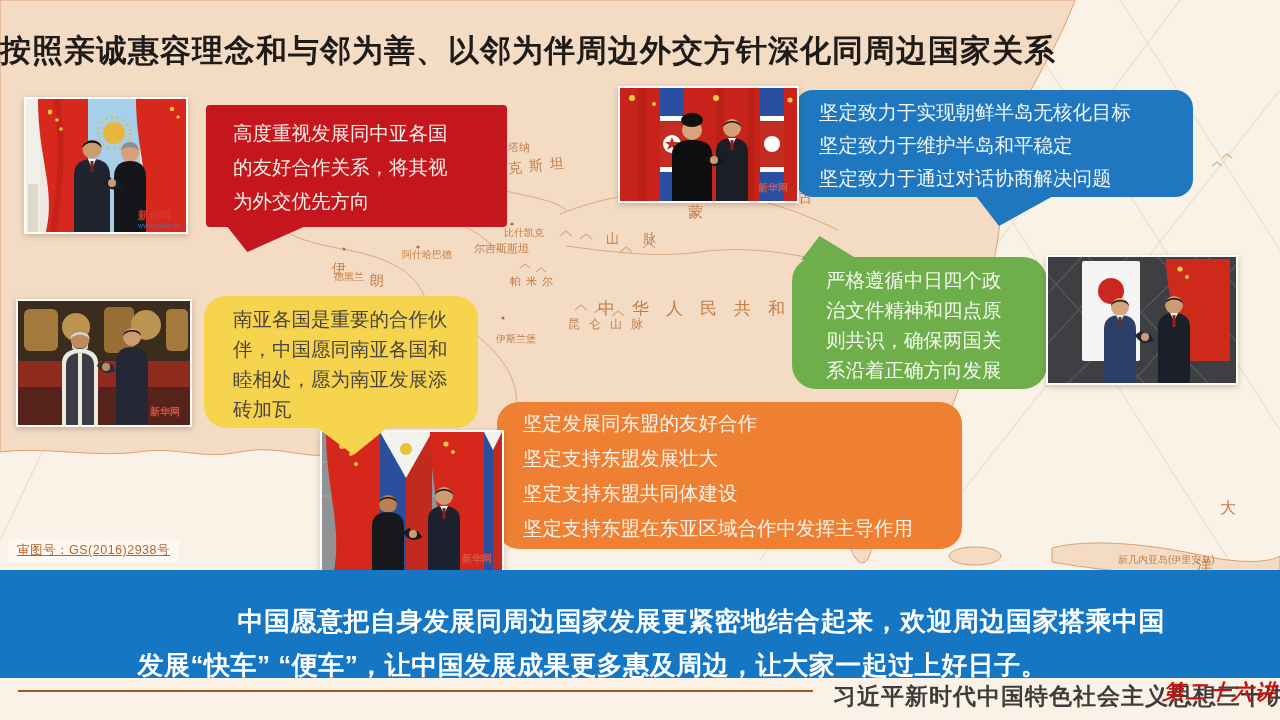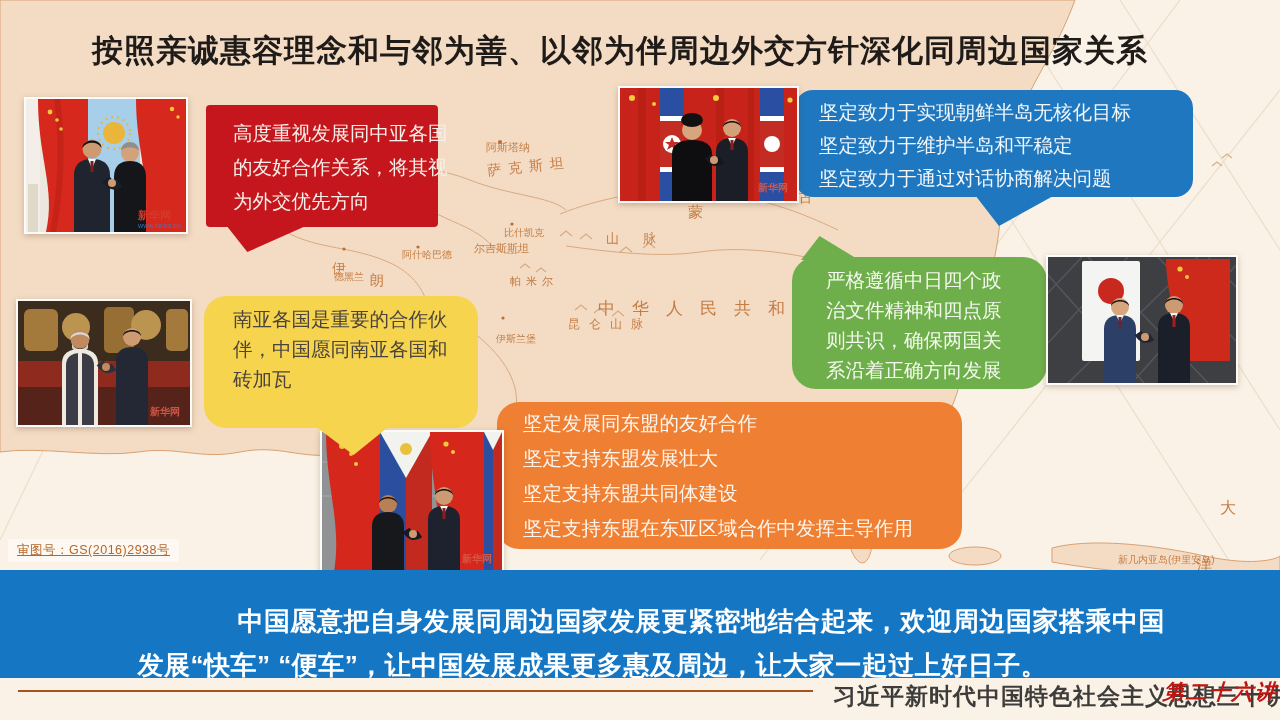--- a/index.html
+++ b/index.html
@@ -11,21 +11,21 @@
   svg.mapbg{position:absolute;left:0;top:0;width:1280px;height:720px;z-index:0;}
 
   
   .map-label{
     position:absolute;color:#C0763B;z-index:1;white-space:nowrap;
     font-family:"Liberation Sans",sans-serif;opacity:.92;
   }
 
   
   .slide-title{
-    position:absolute;left:0;top:30px;width:1240px;text-align:center;
+    position:absolute;left:0;top:30px;width:1240px;
     font-size:31px;font-weight:bold;color:#1E1B18;letter-spacing:1px;z-index:5;
   }
 
   
   .photo{
     position:absolute;z-index:4;border:2px solid #FDFBF7;
     box-shadow:0 2px 6px rgba(90,60,30,.28);background:#777;
   }
   .photo svg{display:block;}
   #photo-kz{left:24px;top:97px;width:160px;height:133px;}
@@ -34,21 +34,21 @@
   #photo-japan{left:1046px;top:255px;width:188px;height:126px;}
   #photo-ph{left:320px;top:430px;width:180px;height:140px;}
 
   
   .bubble{
     position:absolute;box-sizing:border-box;z-index:3;
     font-size:19.5px;line-height:33px;color:#fff;
   }
   .bubble .bline{white-space:nowrap;}
   #bubble-central-asia{
-    left:206px;top:105px;width:232px;height:122px;background:#C4161C;
+    left:206px;top:105px;width:301px;height:122px;background:#C4161C;
     border-radius:4px;padding:11px 27px 0 27px;line-height:34px;color:#F7EFE9;
   }
   #bubble-korea{
     left:795px;top:90px;width:398px;height:107px;background:#1F78BF;
     border-radius:18px;padding:6px 24px 0 24px;color:#F2F7FB;
   }
   #bubble-south-asia{
     left:204px;top:296px;width:274px;height:132px;background:#F6D44E;
     border-radius:22px;padding:8px 29px 0 29px;line-height:30px;color:#4A443D;
   }
@@ -344,20 +344,21 @@
 <div class="bubble" id="bubble-korea">
   <div class="bline">坚定致力于实现朝鲜半岛无核化目标</div>
   <div class="bline">坚定致力于维护半岛和平稳定</div>
   <div class="bline">坚定致力于通过对话协商解决问题</div>
 </div>
 <div class="tail" id="tail-korea"></div>
 
 <div class="bubble" id="bubble-south-asia">
   <div class="bline">南亚各国是重要的合作伙</div>
   <div class="bline">伴，中国愿同南亚各国和</div>
+  <div class="bline">睦相处，愿为南亚发展添</div>
   <div class="bline">砖加瓦</div>
 </div>
 <div class="tail" id="tail-south-asia"></div>
 
 <div class="bubble" id="bubble-japan">
   <div class="bline">严格遵循中日四个政</div>
   <div class="bline">治文件精神和四点原</div>
   <div class="bline">则共识，确保两国关</div>
   <div class="bline">系沿着正确方向发展</div>
 </div>

